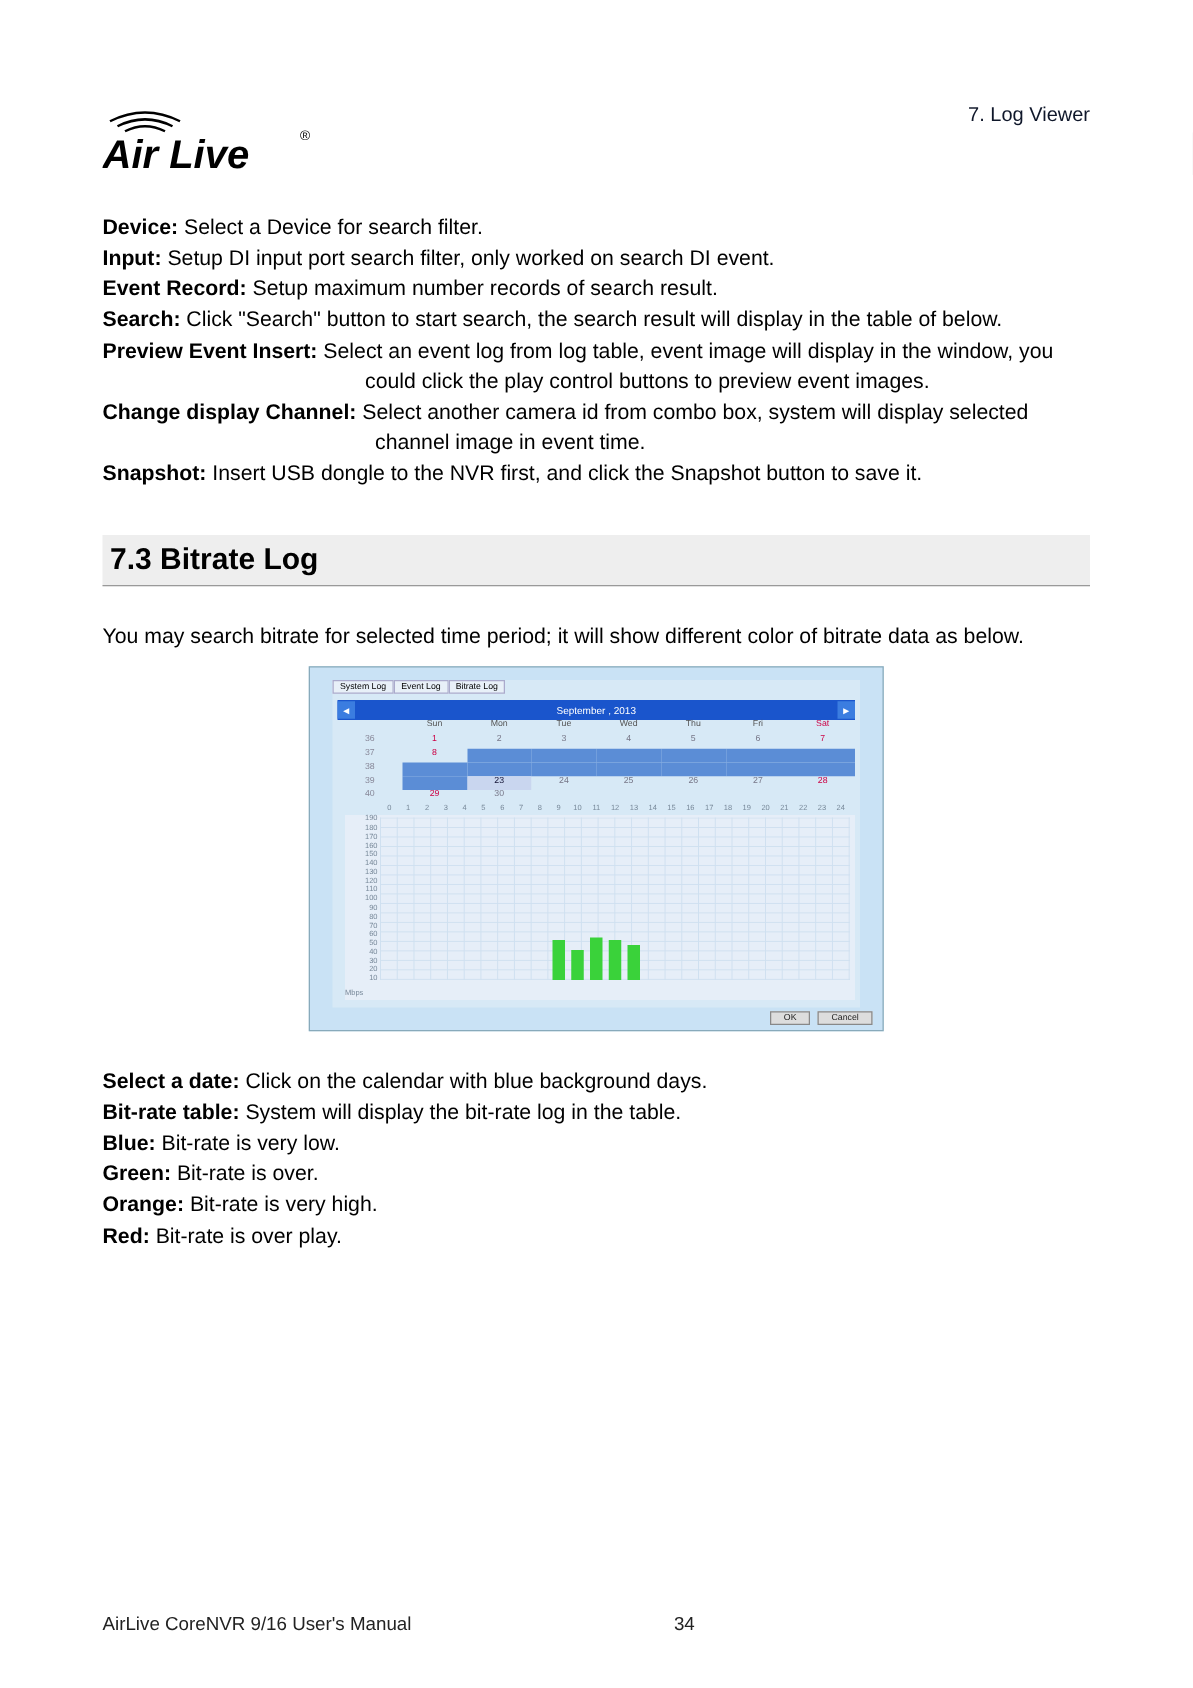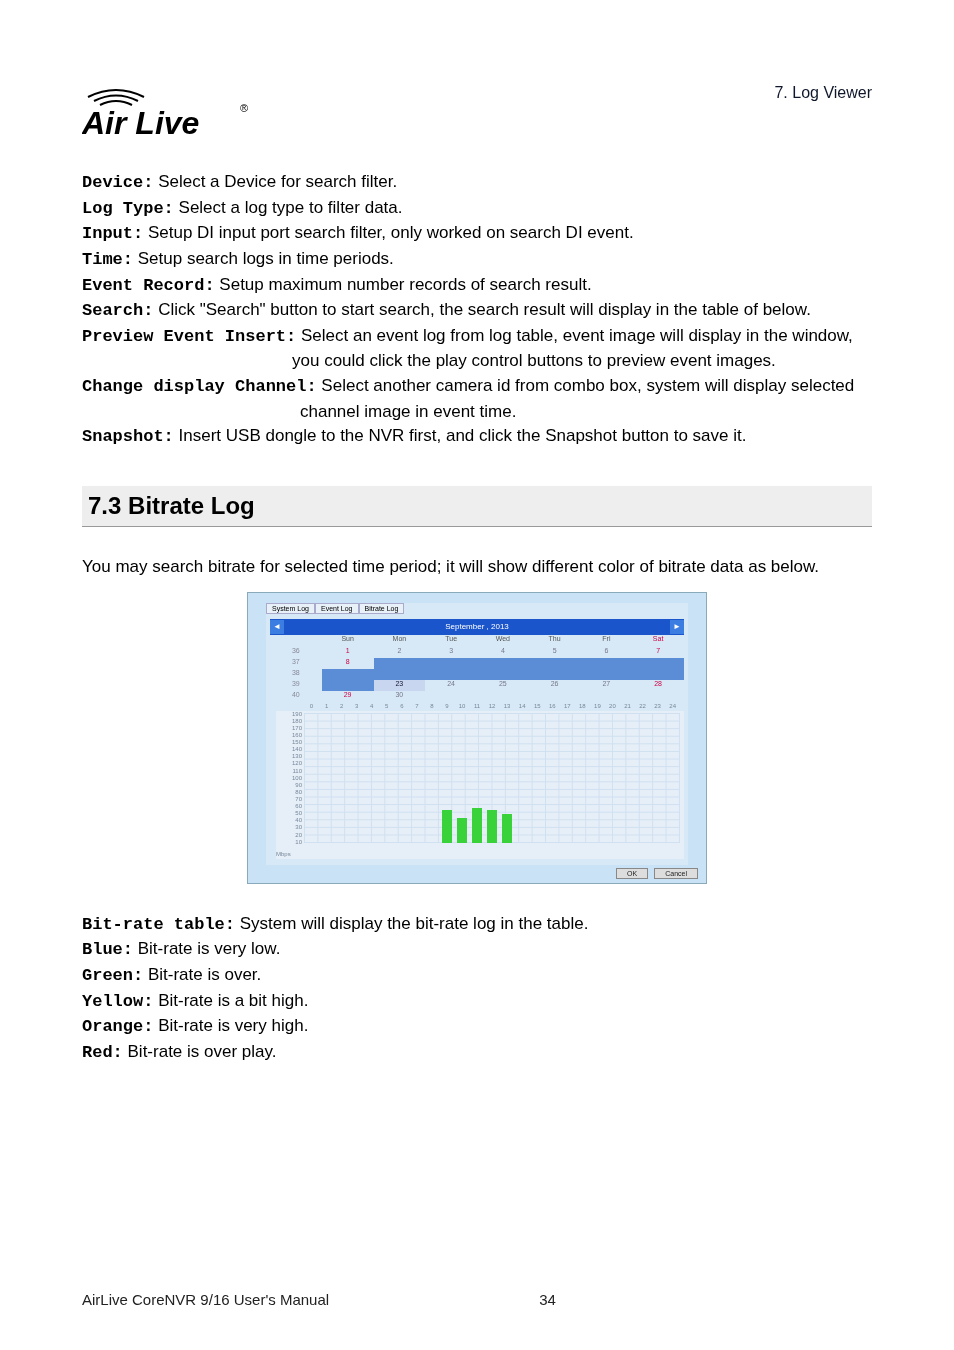--- a/index.html
+++ b/index.html
@@ -7,21 +7,21 @@
   .page { width: 954px; height: 1350px; position: relative; padding: 80px 82px 40px 82px; }
   .header-row { display: flex; align-items: flex-start; justify-content: space-between; margin-bottom: 28px; }
   .logo-wrap { display: flex; flex-direction: column; align-items: flex-start; }
   .crumb { font-size: 16px; color: #0f172a; margin-top: 4px; }
   .gray-bar { position: absolute; right: 0; top: 106px; width: 300px; height: 34px; background: linear-gradient(to right, #ffffff, #d9d9d9 30%, #cfcfcf); z-index: -1; }
   .body-text p { font-size: 17px; line-height: 1.45; margin: 0; }
   .body-text .para { margin-bottom: 0px; }
   .hang { padding-left: 66px; text-indent: -66px; }
   .hang-wide { padding-left: 210px; text-indent: -210px; }
   .hang-med { padding-left: 218px; text-indent: -218px; }
-  .bold-run { font-weight: bold; font-family: Liberation Mono, monospace; }
+  .bold-run { font-weight: bold; }
   .section-heading-wrap { margin-top: 36px; margin-bottom: 28px; }
   .section-heading-wrap h2 { font-size: 24px; font-weight: bold; background: #eeeeee; padding: 6px 6px; border-bottom: 1px solid #999; }
   .screenshot { display: block; margin: 12px auto 28px auto; width: 460px; height: 292px; background: #c9e2f5; position: relative; border: 1px solid #8ab; }
   .screenshot-inner { position: absolute; top: 10px; left: 18px; right: 18px; bottom: 18px; background: #d7e9f6; }
   .tabs { position: absolute; top: 0; left: 0; display:flex; font-size:7px; }
   .tab { padding:1px 5px; background:#e8f0f8; border:1px solid #aac; }
   .cal-bar { position:absolute; top:16px; left:4px; right:4px; height:16px; background:#1a55cc; display:flex; align-items:center; justify-content:center;}
   .cal-bar-text { color:#fff; font-size:8px; }
   .cal-nav-l, .cal-nav-r { position:absolute; top:1px; width:14px; height:14px; background:#3b7de0; color:#fff; font-size:8px; display:flex; align-items:center; justify-content:center; }
   .cal-nav-l { left:0; } .cal-nav-r { right:0;}
@@ -67,23 +67,21 @@
       <path d="M18 25 Q34 17 50 25" fill="none" stroke="#000" stroke-width="2"></path>
       <text x="0" y="54" font-family="Arial Black, Arial" font-weight="900" font-size="32" font-style="italic">Air Live</text>
       <text x="158" y="32" font-size="11">®</text>
     </svg>
   </div>
   <div class="crumb">7. Log Viewer</div>
 </div>
 
 <div class="body-text" style="margin-top:20px;">
   <p class="para"><span class="bold-run">Device:</span><span> Select a Device for search filter.</span></p>
-  <p class="para"><span class="bold-run">Log Type:</span><span> Select a log type to filter data.</span></p>
   <p class="para"><span class="bold-run">Input:</span><span> Setup DI input port search filter, only worked on search DI event.</span></p>
-  <p class="para"><span class="bold-run">Time:</span><span> Setup search logs in time periods.</span></p>
   <p class="para"><span class="bold-run">Event Record:</span><span> Setup maximum number records of search result.</span></p>
   <p class="para hang"><span class="bold-run">Search:</span><span> Click "Search" button to start search, the search result will display in the table of below.</span></p>
   <p class="para hang-wide"><span class="bold-run">Preview Event Insert:</span><span> Select an event log from log table, event image will display in the window, you could click the play control buttons to preview event images.</span></p>
   <p class="para hang-med"><span class="bold-run">Change display Channel:</span><span> Select another camera id from combo box, system will display selected channel image in event time.</span></p>
   <p class="para"><span class="bold-run">Snapshot:</span><span> Insert USB dongle to the NVR first, and click the Snapshot button to save it.</span></p>
 </div>
 
 <div class="section-heading-wrap">
   <h2><span>7.3</span> <span>Bitrate Log</span></h2>
 </div>
@@ -227,24 +225,24 @@
       <div class="unit-lbl">Mbps</div>
     </div>
   </div>
   <div class="btn-row">
     <div class="btn">OK</div>
     <div class="btn">Cancel</div>
   </div>
 </div>
 
 <div class="body-text">
+  <p class="para"><span class="bold-run">Select a date:</span><span> Click on the calendar with blue background days.</span></p>
   <p class="para"><span class="bold-run">Bit-rate table:</span><span> System will display the bit-rate log in the table.</span></p>
   <p class="para"><span class="bold-run">Blue:</span><span> Bit-rate is very low.</span></p>
   <p class="para"><span class="bold-run">Green:</span><span> Bit-rate is over.</span></p>
-  <p class="para"><span class="bold-run">Yellow:</span><span> Bit-rate is a bit high.</span></p>
   <p class="para"><span class="bold-run">Orange:</span><span> Bit-rate is very high.</span></p>
   <p class="para"><span class="bold-run">Red:</span><span> Bit-rate is over play.</span></p>
 </div>
 
 <div class="footer">
   <span>AirLive CoreNVR 9/16 User's Manual</span>
   <span class="pg">34</span>
 </div>
 
 </div>

